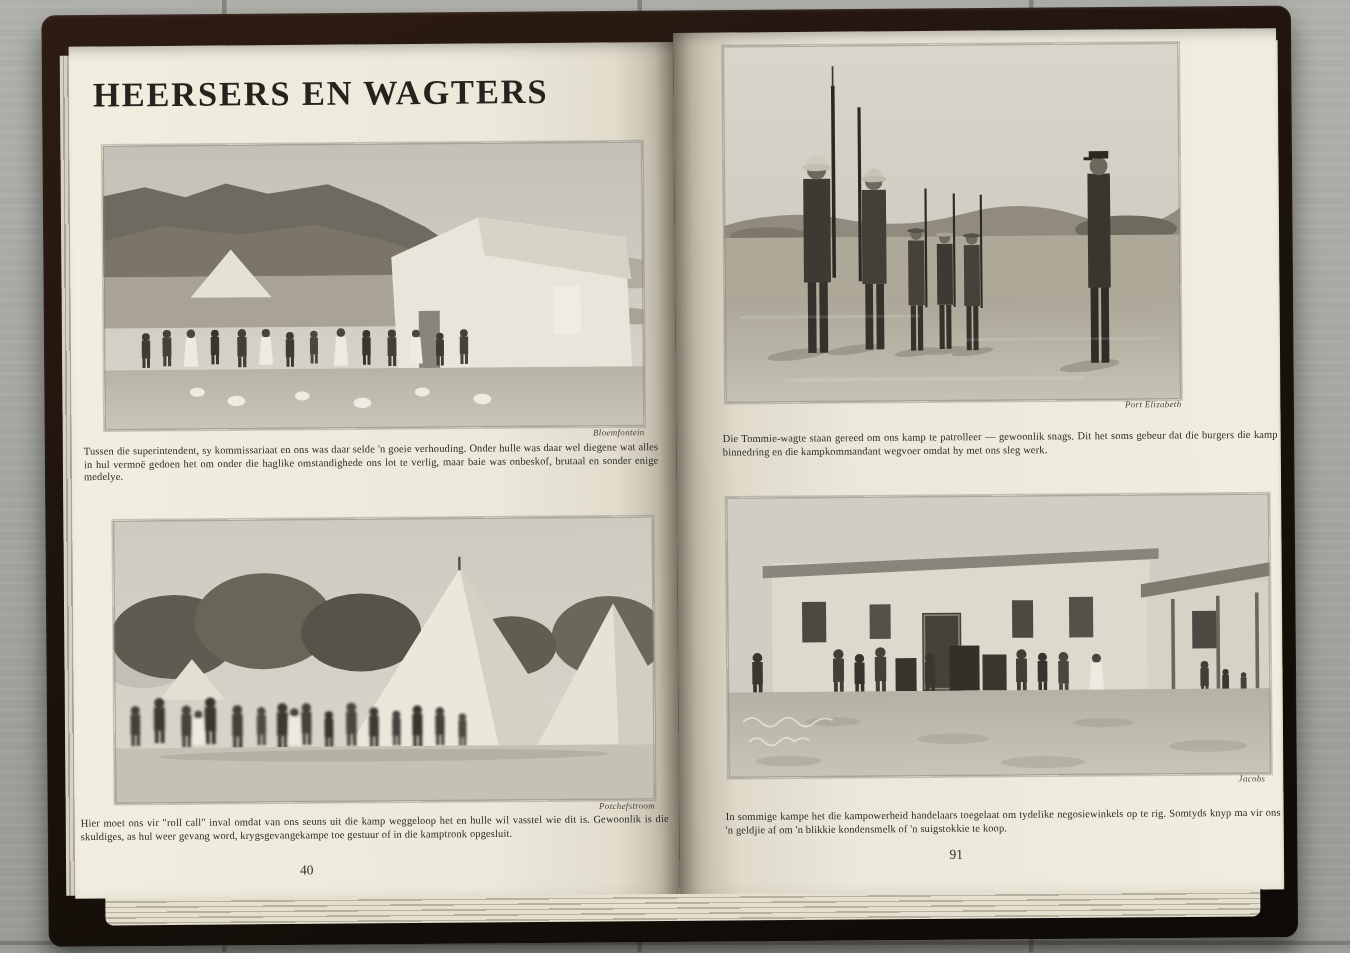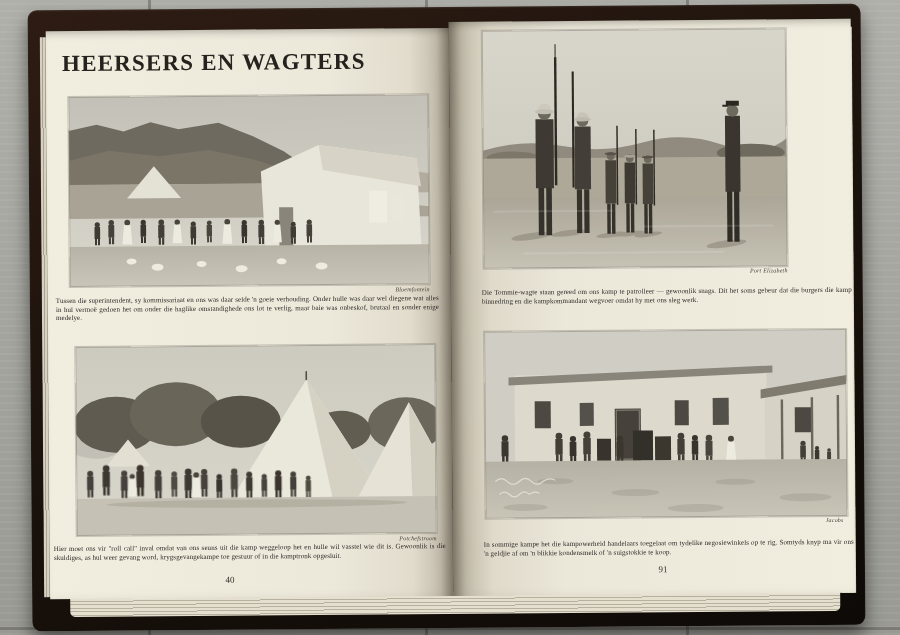--- a/index.html
+++ b/index.html
@@ -26,21 +26,21 @@
     box-shadow:inset 0 8px 10px -7px rgba(0,0,0,.28), inset -14px 0 16px -11px rgba(55,45,35,.5);}
   .page-right{left:451px;top:22px;width:402px;height:574px;
     background:linear-gradient(270deg,#f1eedf 0%,#ebe7d9 72%,#dfdaca 90%,#c1bbaa 97%,#a09a89 100%);
     box-shadow:inset 0 8px 10px -7px rgba(0,0,0,.28), inset 14px 0 16px -11px rgba(55,45,35,.5);}
   .chapter-title{position:absolute;left:16px;top:20px;font-size:23px;font-weight:bold;
     letter-spacing:1.2px;color:#26221d;white-space:nowrap;}
   .photo{position:absolute;box-shadow:0 0 0 1px rgba(120,115,104,.35);}
   .photo svg{display:block;width:100%;height:100%;}
   .credit{position:absolute;font-style:italic;font-size:6px;color:#4a463e;text-align:right;letter-spacing:.2px;}
   .caption{position:absolute;font-size:7px;line-height:8.6px;color:#2b2824;text-align:justify;letter-spacing:.08px;}
-  .pagenum{position:absolute;font-size:9px;color:#33302a;text-align:center;}
+  .pagenum{position:absolute;font-size:9px;color:#33302a;}
 </style>
 </head>
 <body>
 
 <div class="wood">
   <div class="plank-gap-v" style="left:148px"></div>
   <div class="plank-gap-v" style="left:425px"></div>
   <div class="plank-gap-v" style="left:686px"></div>
   <div class="plank-gap-h" style="top:627px"></div>
 </div>

